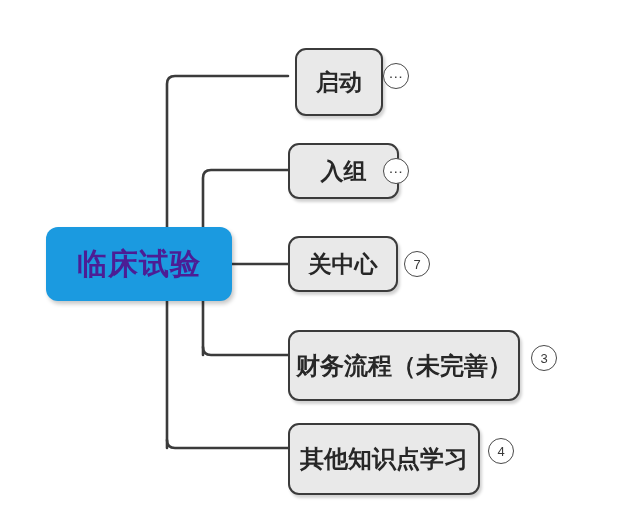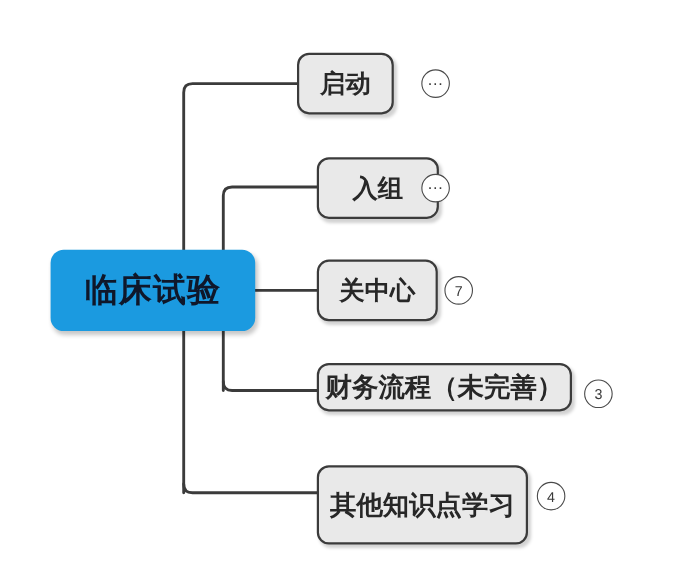--- a/index.html
+++ b/index.html
@@ -26,21 +26,21 @@
     position: absolute;
     box-sizing: border-box;
     display: flex;
     align-items: center;
     justify-content: center;
     white-space: nowrap;
   }
   .node-root {
     background: #1b9ae0;
     border-radius: 12px;
-    color: #0f172a;
+    color: #4c1d95;
     font-size: 30px;
     font-weight: bold;
     letter-spacing: 1px;
     box-shadow: 2px 3px 4px rgba(0,0,0,0.22);
     z-index: 5;
   }
   .node-branch {
     background: #e9e9e9;
     border: 2.5px solid #3b3b3b;
     border-radius: 11px;
@@ -87,42 +87,42 @@
       <path d="M 203 355 L 203 178 Q 203 170 211 170 L 288 170"></path>
       <path d="M 203 347 Q 203 355 211 355 L 288 355"></path>
       <path d="M 232 264 L 288 264"></path>
     </g>
   </svg>
 
   <div class="node node-root" style="left:46px; top:227px; width:186px; height:74px;">
     <span>临床试验</span>
   </div>
 
-  <div class="node node-branch" style="left:270px; top:48px; width:88px; height:56px;">
+  <div class="node node-branch" style="left:295px; top:48px; width:88px; height:68px;">
     <span>启动</span>
   </div>
   <div class="badge ellipsis" style="left:383px; top:63px;">
     <span>…</span>
   </div>
 
   <div class="node node-branch" style="left:288px; top:143px; width:111px; height:56px;">
     <span>入组</span>
   </div>
   <div class="badge ellipsis" style="left:383px; top:158px;">
     <span>…</span>
   </div>
 
   <div class="node node-branch" style="left:288px; top:236px; width:110px; height:56px;">
     <span>关中心</span>
   </div>
   <div class="badge" style="left:404px; top:251px;">
     <span>7</span>
   </div>
 
-  <div class="node node-branch wide" style="left:288px; top:330px; width:232px; height:44px;">
+  <div class="node node-branch wide" style="left:288px; top:330px; width:232px; height:71px;">
     <span>财务流程（未完善）</span>
   </div>
   <div class="badge" style="left:531px; top:345px;">
     <span>3</span>
   </div>
 
   <div class="node node-branch wide" style="left:288px; top:423px; width:192px; height:72px;">
     <span>其他知识点学习</span>
   </div>
   <div class="badge" style="left:488px; top:438px;">

